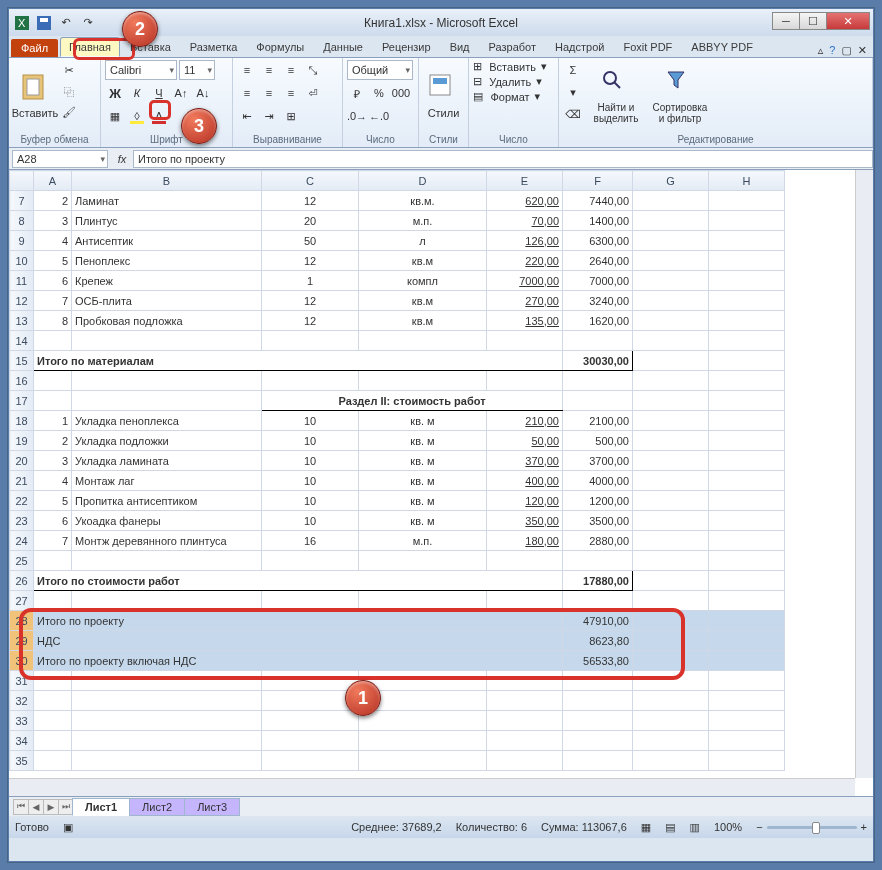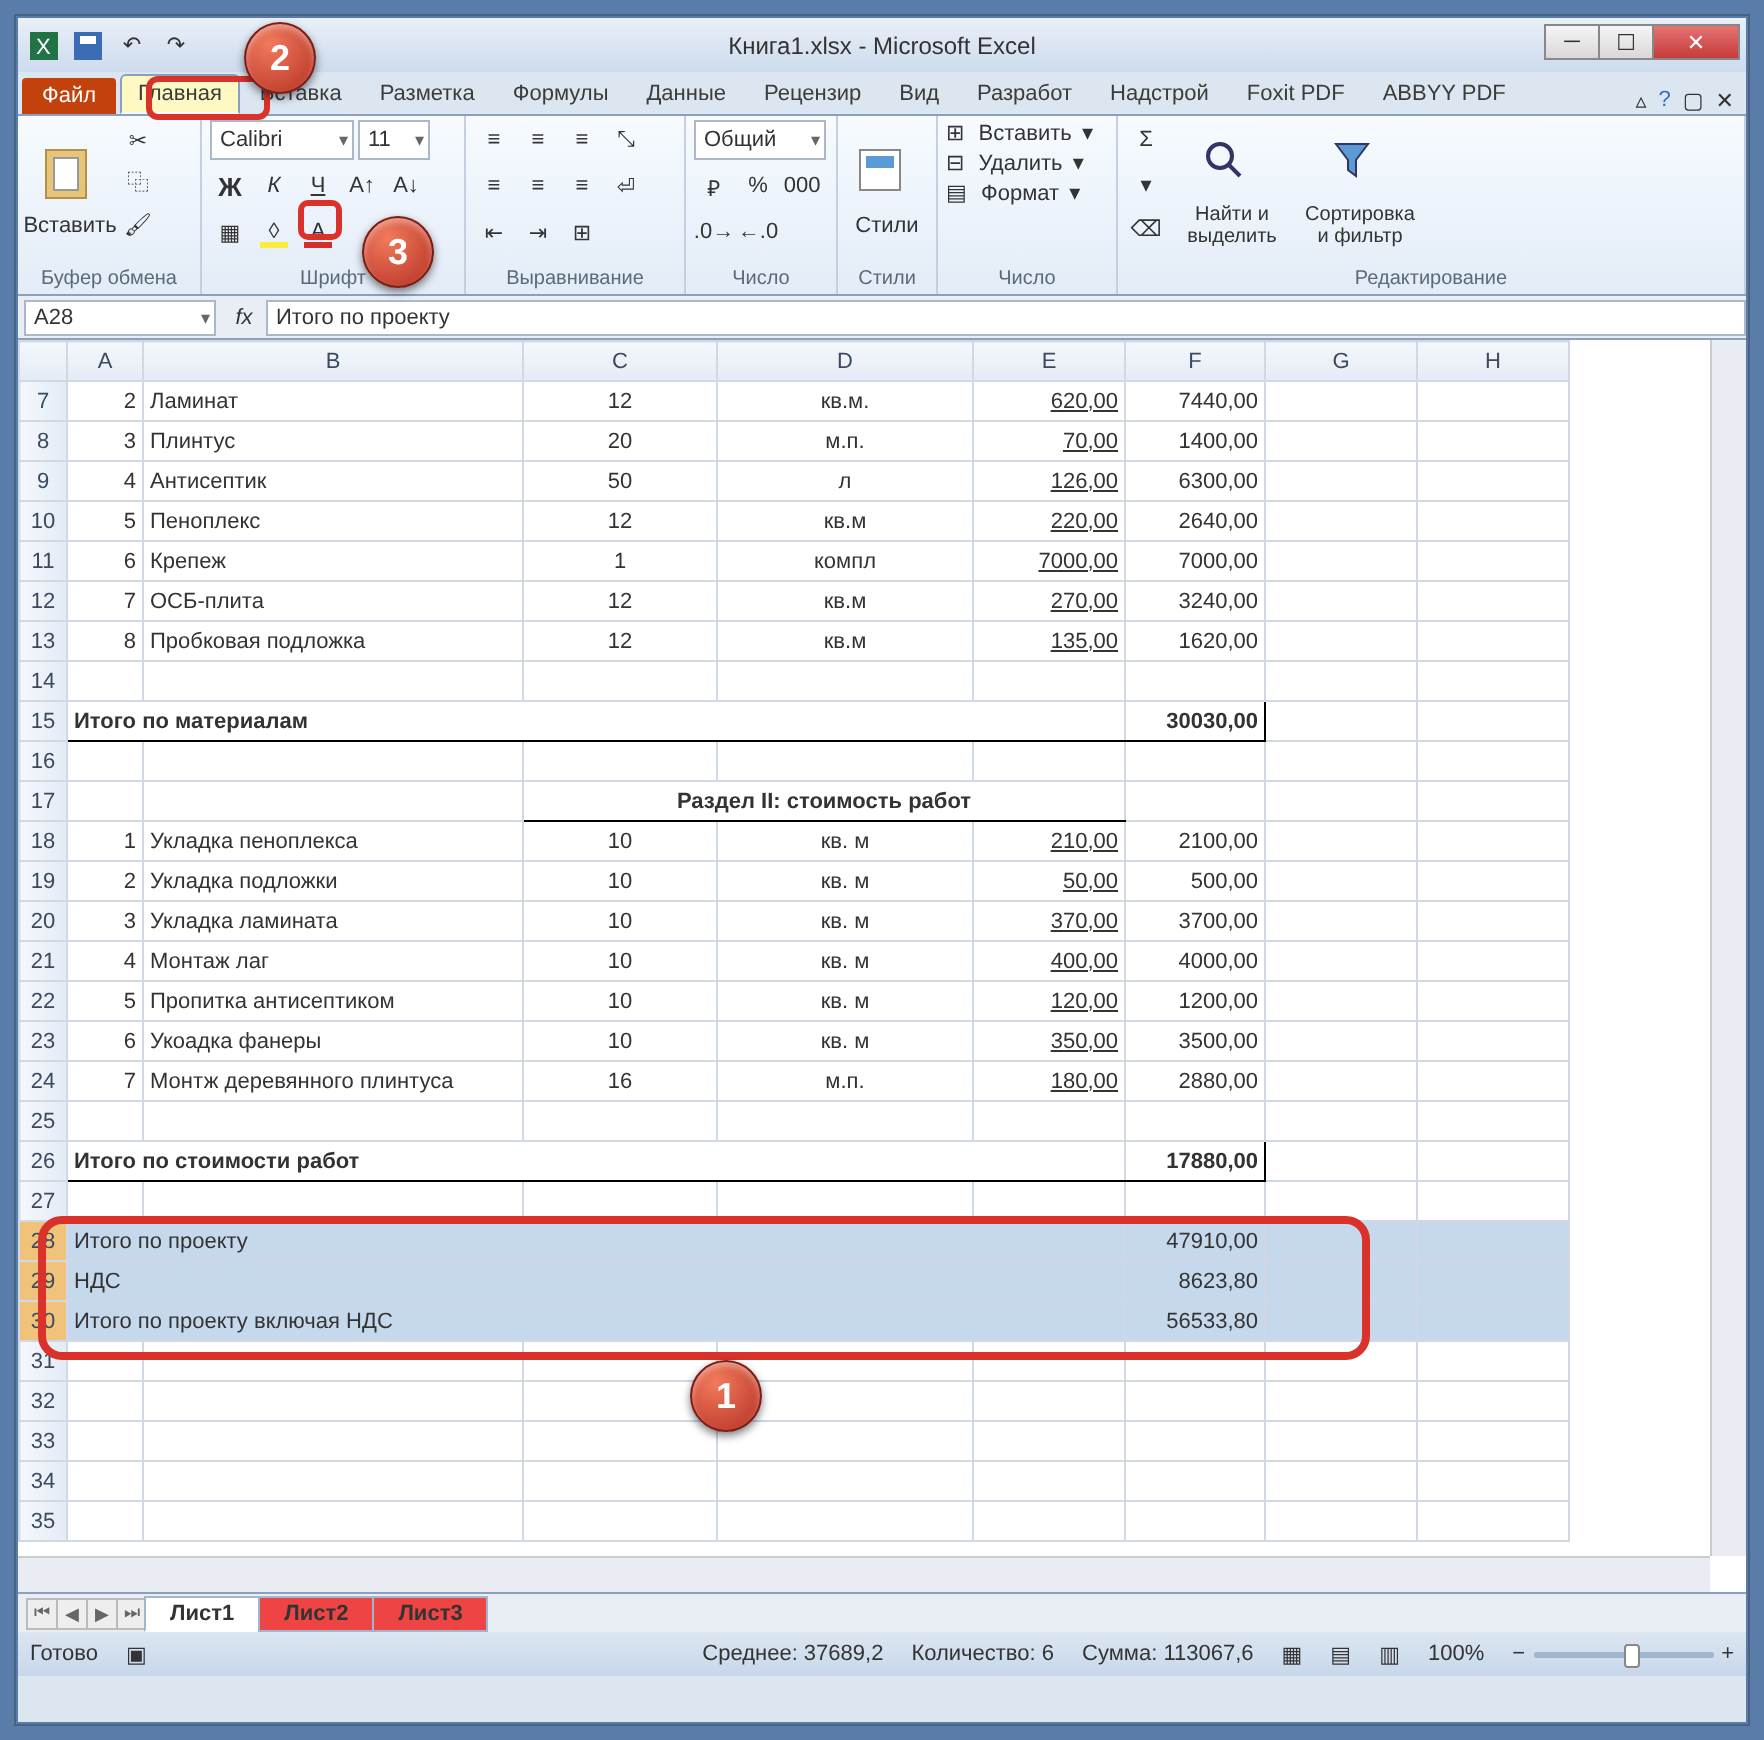--- a/index.html
+++ b/index.html
@@ -53,21 +53,21 @@
 .databorder td{border:1px solid #000;}
 .thinrow td{border-left:1px solid #000;border-right:1px solid #000;}
 .sel td{background:#c6d9ec;}
 .sel .rowhead{background:#f0c27a;}
 .boldcell{font-weight:bold;}
 .callout{position:absolute;width:36px;height:36px;border-radius:50%;background:radial-gradient(circle at 35% 30%,#f17a5c,#b43023);color:#fff;display:flex;align-items:center;justify-content:center;font-size:18px;font-weight:bold;box-shadow:0 2px 4px rgba(0,0,0,.5), inset 0 2px 3px rgba(255,255,255,.4);border:1px solid #7a1f18;z-index:50;}
 .red-frame{position:absolute;border:4px solid #d9322b;border-radius:12px;pointer-events:none;z-index:40;}
 .sheet-tabs{height:20px;background:#e9eef5;display:flex;align-items:center;border-top:1px solid #8ba0bc;padding-left:4px;gap:0;}
 .sheet-nav{display:flex;gap:0;}
 .sheet-nav span{width:16px;height:16px;display:flex;align-items:center;justify-content:center;font-size:9px;color:#666;border:1px solid #bbb;background:#eee;margin-right:-1px;}
-.sheet-tab{padding:2px 12px;background:#ef4444;border:1px solid #9eb6ce;margin-left:-1px;font-size:11px;font-weight:bold;}
+.sheet-tab{padding:2px 12px;background:#c4b5fd;border:1px solid #9eb6ce;margin-left:-1px;font-size:11px;}
 .sheet-tab.active{background:#fff;font-weight:bold;border-bottom-color:#fff;}
 .statusbar{height:22px;background:linear-gradient(#dce6f1,#c7d7ea);display:flex;align-items:center;padding:0 6px;gap:14px;font-size:11px;}
 .statusbar .sp{flex:1;}
 .zoom{display:flex;align-items:center;gap:4px;}
 .slider{width:90px;height:3px;background:#9eb6ce;position:relative;border-radius:2px;}
 .slider .thumb{position:absolute;left:50%;top:-4px;width:8px;height:12px;background:#fff;border:1px solid #888;border-radius:2px;}
 .vscroll{position:absolute;right:0;top:0;width:18px;bottom:18px;background:#e9edf3;border-left:1px solid #ccc;}
 .hscroll{position:absolute;left:0;bottom:0;right:18px;height:18px;background:#e9edf3;border-top:1px solid #ccc;}
 svg{display:block;}
 </style>

